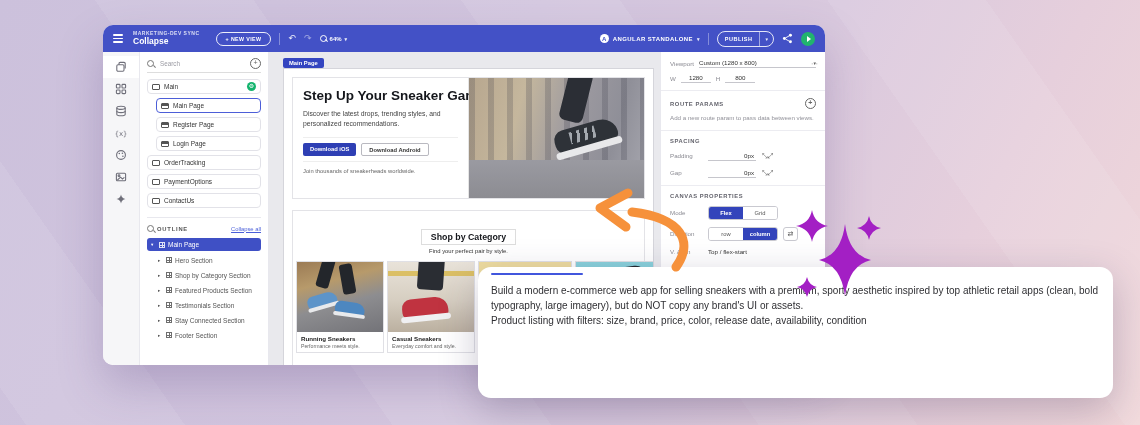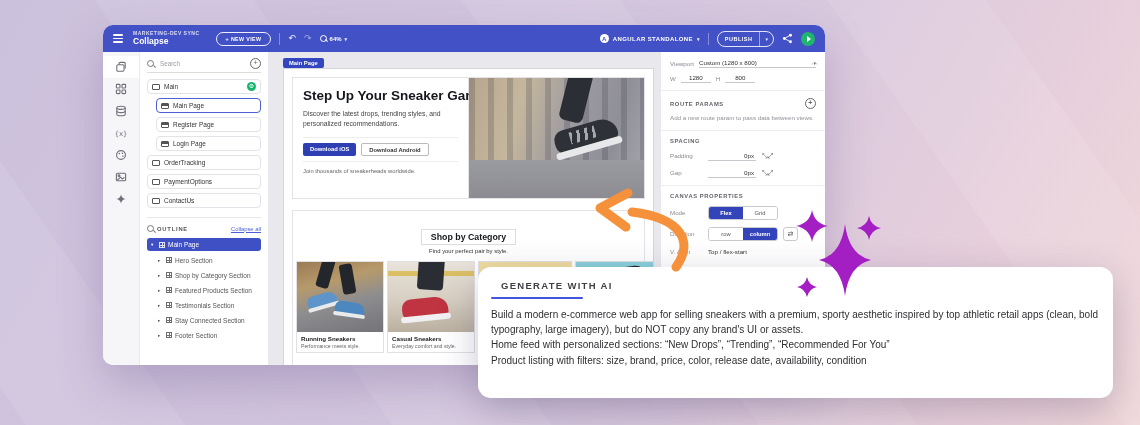--- a/index.html
+++ b/index.html
@@ -477,25 +477,23 @@
       <div class="valrow">
         <span class="ilabel">V. Align</span>
         <span class="ival">Top / flex-start</span>
       </div>
     </div>
 
   </div>
 </div>
 
 <div class="ai-card">
-  <div class="ai-title">GENERATE WITH AI</div>
   <div class="ai-underline"></div>
   <div class="ai-body">
     <div>Build a modern e-commerce web app for selling sneakers with a premium, sporty aesthetic inspired by top athletic retail apps (clean, bold typography, large imagery), but do NOT copy any brand's UI or assets.</div>
-    <div>Home feed with personalized sections: “New Drops”, “Trending”, “Recommended For You”</div>
     <div>Product listing with filters: size, brand, price, color, release date, availability, condition</div>
   </div>
 </div>
 
 <svg class="overlay" viewBox="0 0 1140 425">
   <g>
     <path d="M676,267 C694,242 682,218 632,212" stroke="#f6913b" stroke-width="9" fill="none" stroke-linecap="round"></path>
     <path d="M628,193 L600,208 L626,227" stroke="#f6913b" stroke-width="9" fill="none" stroke-linecap="round" stroke-linejoin="round"></path>
   </g>
   <g fill="#a31fc4">

